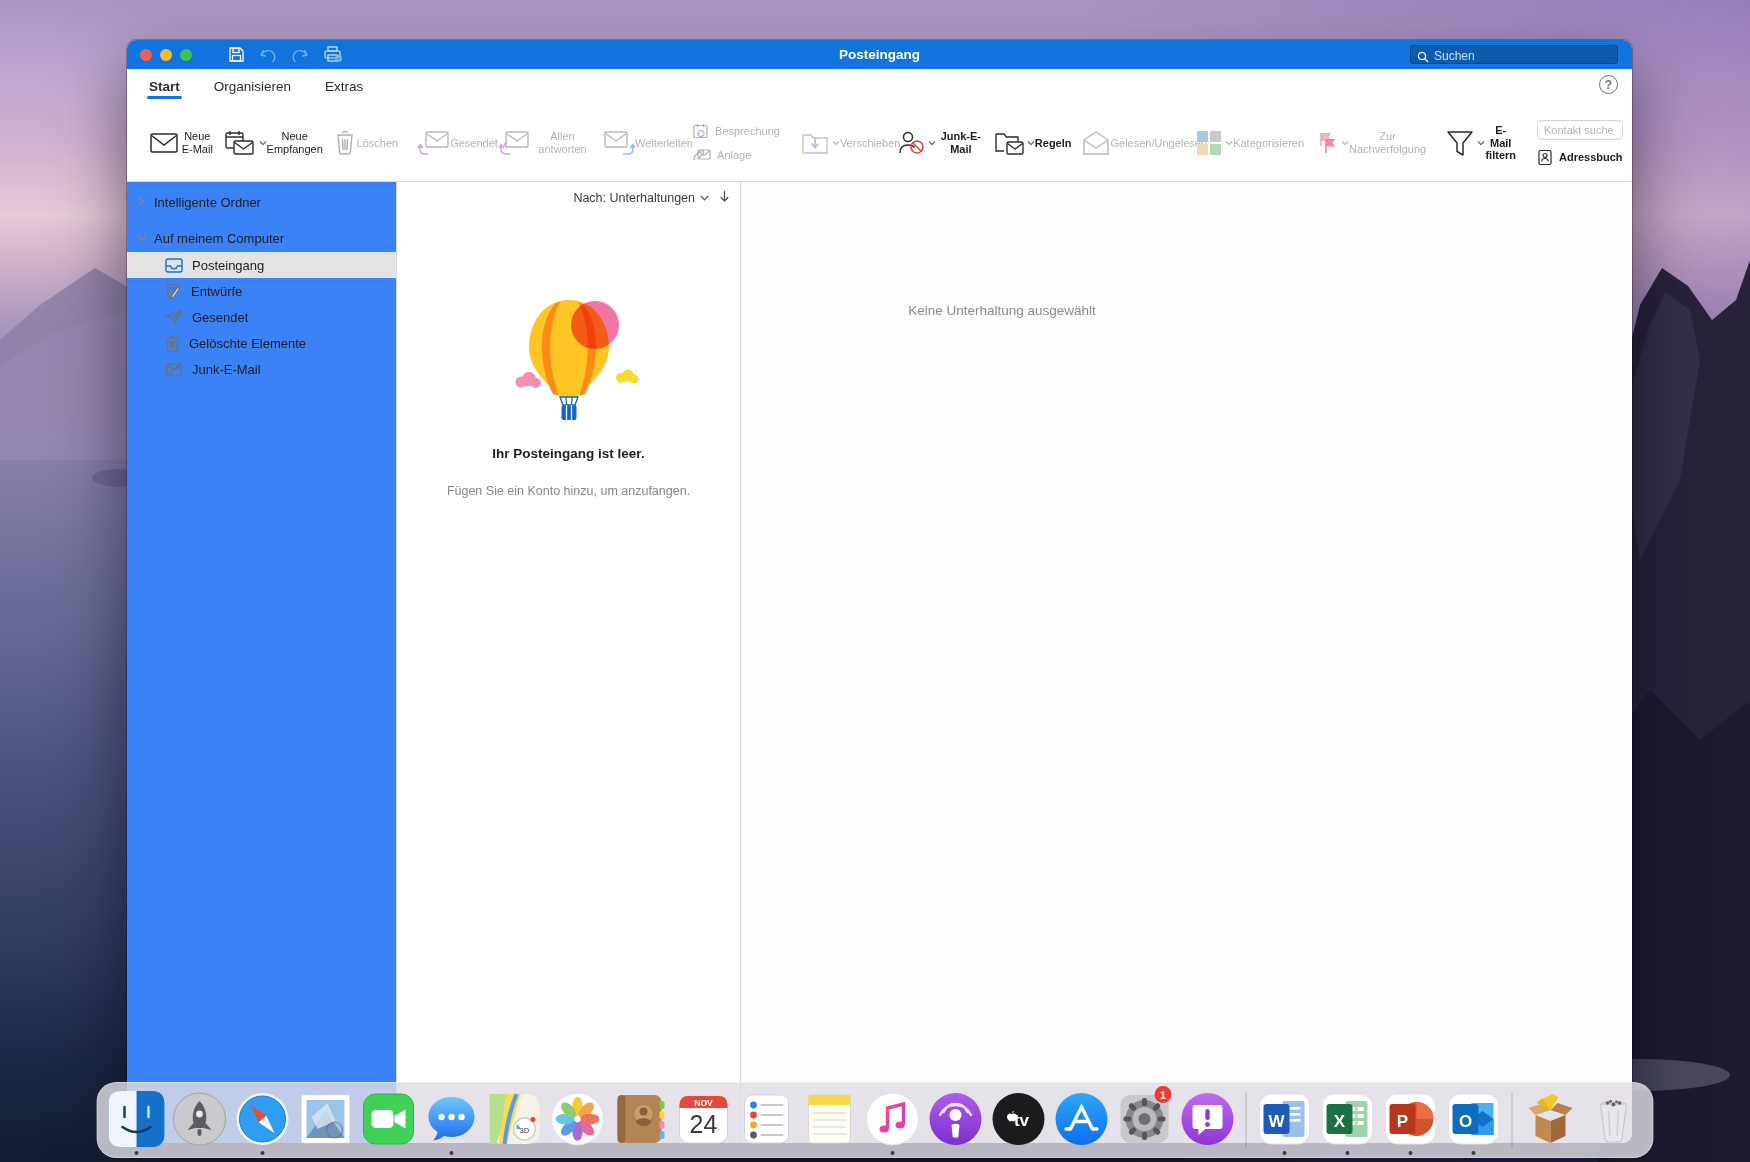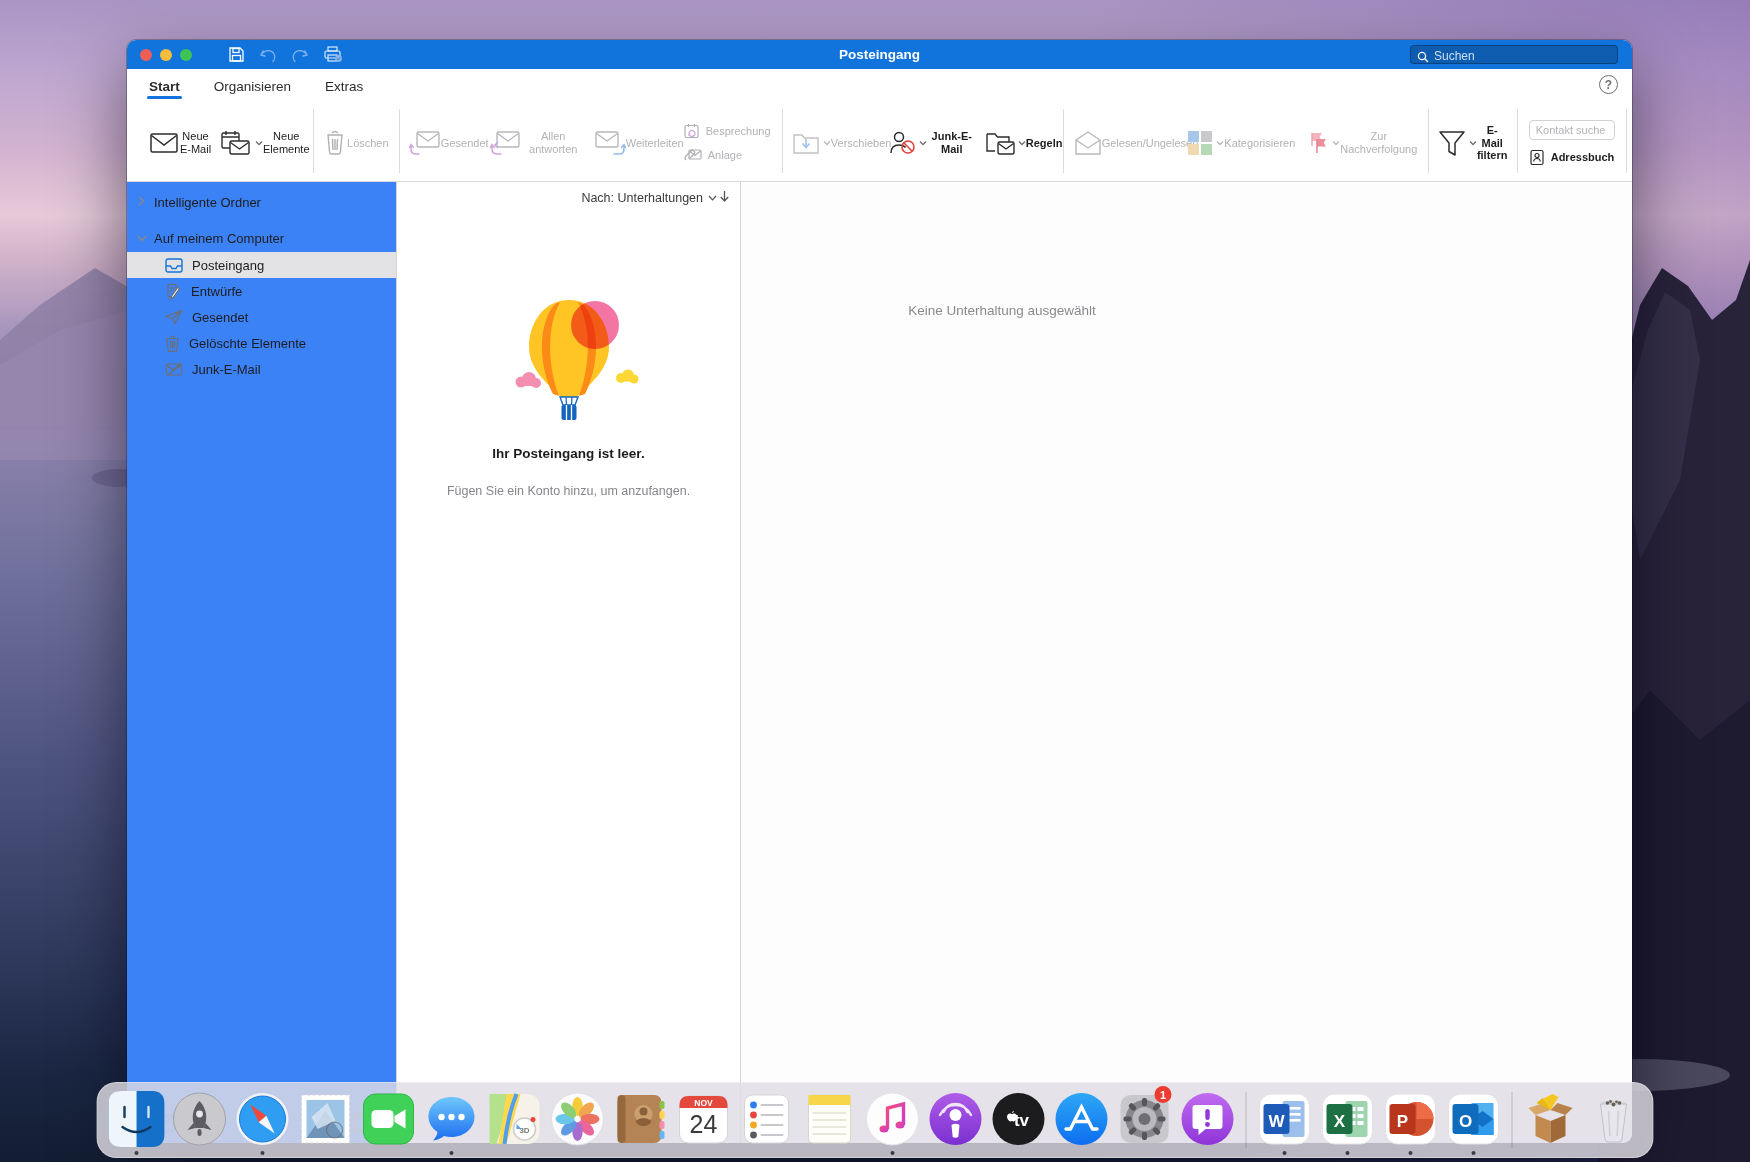--- a/index.html
+++ b/index.html
@@ -63,21 +63,21 @@
   .main { flex:1; display:flex; min-height:0; }
   .sidebar { width:270px; border-right:1px solid #d5d5d7; position:relative; background:#3b82f6; }
   .side-section { display:flex; align-items:center; height:28px; padding-left:10px; font-size:13px; color:#1d1d1f; gap:7px; }
   .side-section .disc { color:#86868b; font-size:11px; width:10px; }
   .folder-row { display:flex; align-items:center; height:26px; padding-left:38px; gap:9px; font-size:13px; color:#1d1d1f; }
   .folder-row.selected { background:#e3e3e5; }
   .folder-row svg { flex:0 0 auto; }
   .side-nav { position:absolute; left:0; right:0; bottom:0; height:36px; display:flex; align-items:center; justify-content:space-around; padding:0 10px; }
 
   .listpane { width:344px; border-right:1px solid #d5d5d7; background:#fff; display:flex; flex-direction:column; }
-  .list-header { height:32px; display:flex; align-items:center; justify-content:flex-end; padding-right:10px; gap:2px; font-size:12.5px; color:#3a3a3c; }
+  .list-header { height:32px; display:flex; align-items:center; justify-content:flex-end; padding-right:10px; gap:10px; font-size:12.5px; color:#3a3a3c; }
   .sort-ctl { display:flex; align-items:center; gap:5px; }
   .empty-block { margin-top:78px; text-align:center; }
   .empty-title { font-size:13.5px; font-weight:bold; color:#1d1d1f; margin-top:14px; }
   .empty-sub { font-size:12.5px; color:#86868b; margin-top:23px; }
 
   .readingpane { flex:1; background:#fdfdfd; position:relative; }
   .reading-empty { position:absolute; left:261px; top:121px; transform:translateX(-50%); white-space:nowrap; font-size:13.5px; color:#8a8a8e; }
 
   .statusbar { height:28px; background:linear-gradient(#f1f1f2,#e6e6e8); border-top:1px solid #c9c9cd; display:flex; align-items:center;
     padding-left:28px; font-size:12.5px; color:#3c3c3e; flex:0 0 auto; }
@@ -184,21 +184,21 @@
                   <line x1="2" y1="8" x2="19" y2="8"></line>
                 </g>
                 <rect x="10" y="12" width="19" height="13" rx="1.5" fill="#fff" stroke="#2c2c2e" stroke-width="1.4"></rect>
                 <path d="M10.5,13.5 L19.5,20 L28.5,13.5" fill="none" stroke="#2c2c2e" stroke-width="1.4"></path>
               </svg>
           </span>
           <svg class="chev" width="8" height="6" viewBox="0 0 8 6">
               <polyline points="1,1.5 4,4.5 7,1.5" fill="none" stroke="#6e6e73" stroke-width="1.3"></polyline>
             </svg>
         </div>
-        <div class="rlabel">Neue Elemente</div>
+        <div class="rlabel">Neue Empfangen</div>
       </div>
     </div>
 
     <div class="rdiv"></div>
 
     <div class="rgroup">
       <div class="rbtn disabled">
         <div class="riconrow">
           <svg class="ic" width="24" height="28" viewBox="0 0 24 28">
               <g fill="none" stroke="#b0b0b4" stroke-width="1.4">

